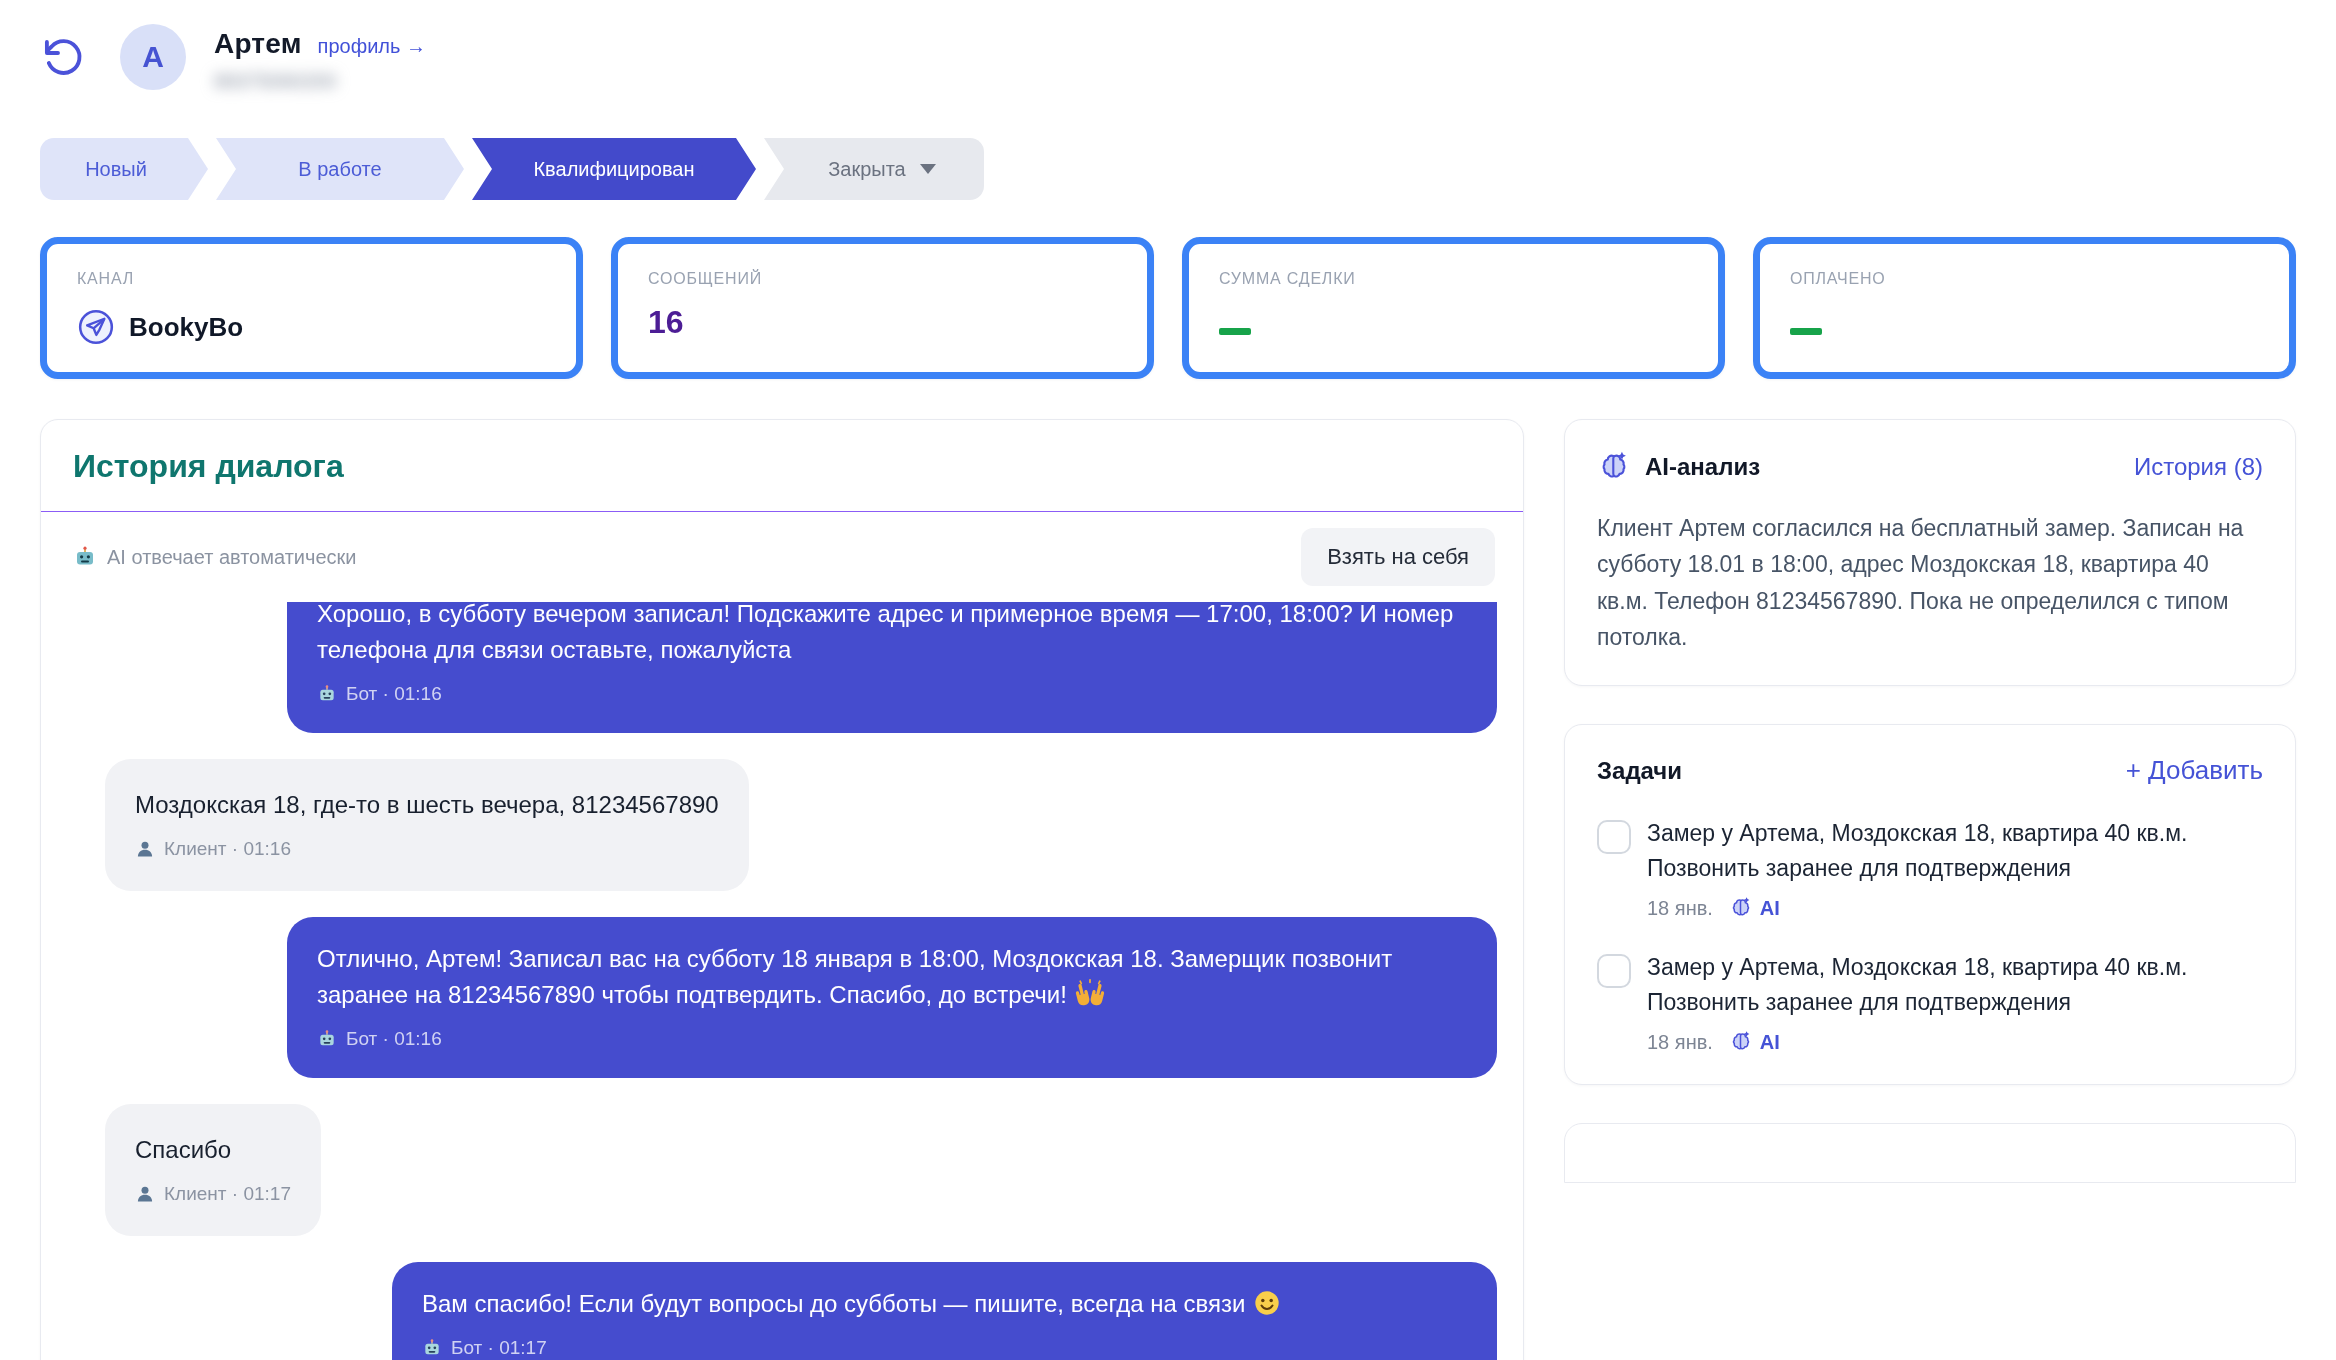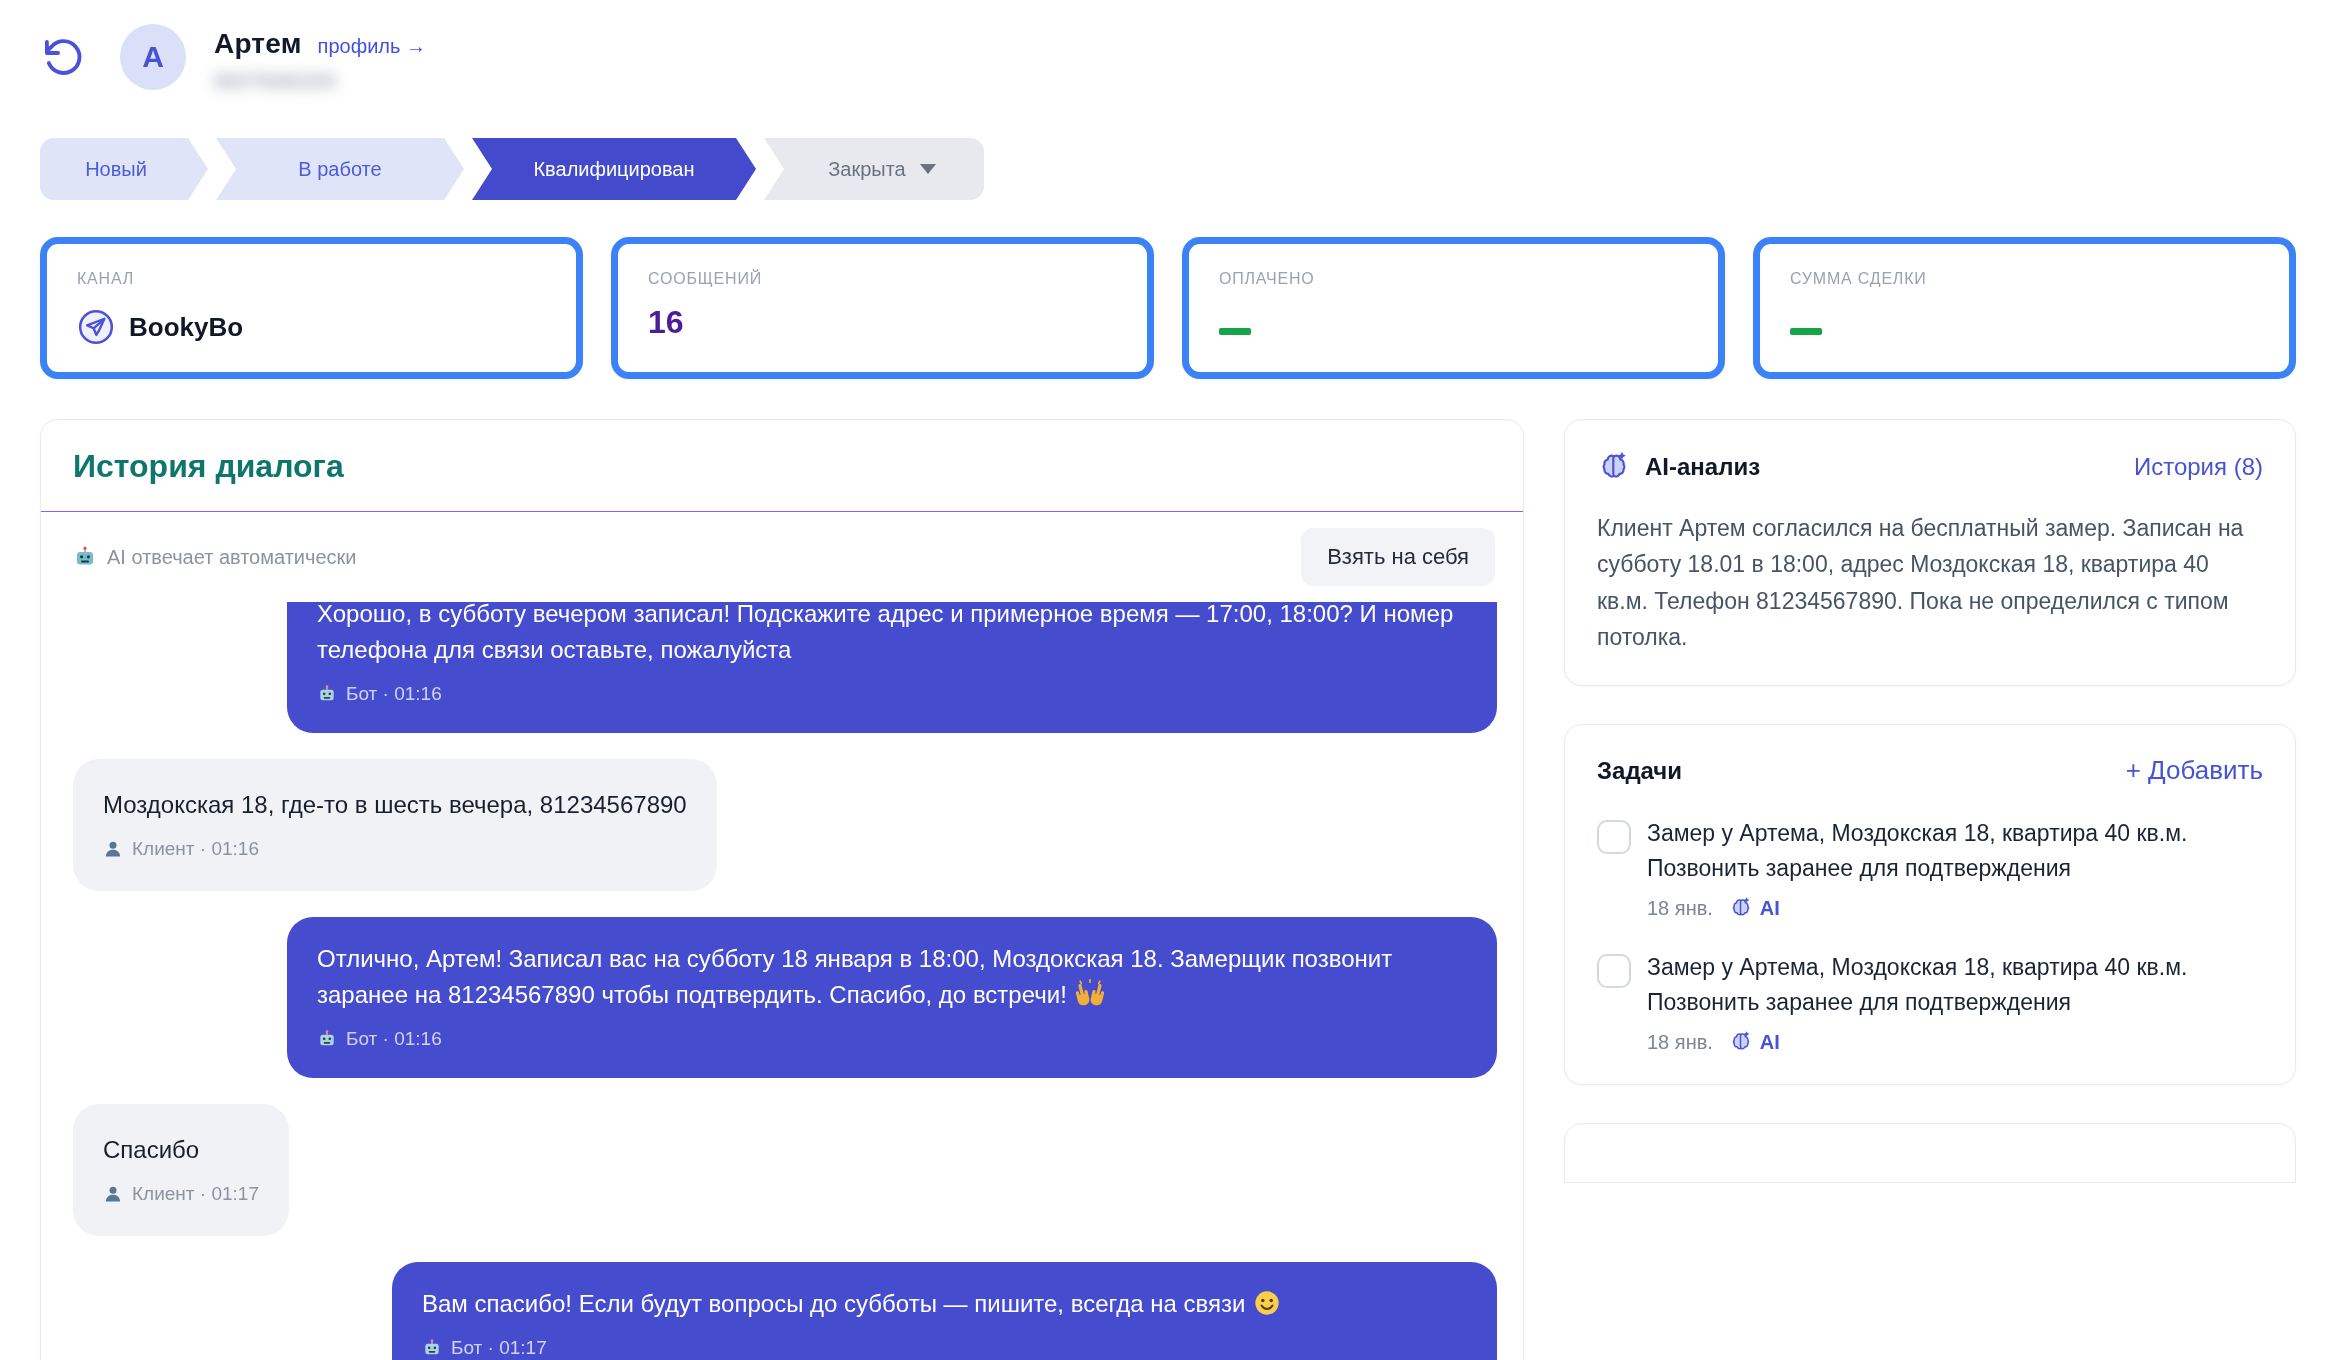--- a/index.html
+++ b/index.html
@@ -52,21 +52,21 @@
     border-bottom:1px solid #8b5cf6; }
   .ai-row { display:flex; justify-content:space-between; align-items:center; padding:16px 28px 16px 32px; }
   .ai-status { display:flex; align-items:center; gap:10px; font-size:20px; color:#8b93a1; }
   .take-btn { background:#f2f3f6; border:none; border-radius:12px; padding:16px 26px;
     font-size:22px; color:#242b38; font-weight:500; cursor:pointer; font-family:inherit; }
   .chat-list { display:flex; flex-direction:column; padding:8px 26px 0 32px; overflow:hidden; height:800px; }
   .msg { border-radius:26px; padding:24px 30px; font-size:24px; line-height:1.5; }
   .msg + .msg { margin-top:26px; }
   .msg.bot { background:#454cce; color:#fff; align-self:flex-end; width:1210px; }
   .msg.bot.narrow { width:1105px; }
-  .msg.client { background:#f1f2f5; color:#18202e; align-self:flex-start; padding:28px 30px; }
+  .msg.client { background:#f1f2f5; color:#18202e; align-self:flex-start; padding:28px 30px;margin-left:32px; }
   .msg.clip-top { margin-top:-38px; }
   .msg-footer { margin-top:12px; font-size:19px; display:flex; align-items:center; gap:9px; }
   .bot .msg-footer { color:rgba(255,255,255,.75); }
   .client .msg-footer { color:#8b93a2; }
   .inline-emoji { display:inline-block; vertical-align:-5px; margin-left:8px; }
 
   
   .side { width:732px; flex:none; display:flex; flex-direction:column; gap:38px; }
   .side-card { border:1px solid #e8eaf0; border-radius:18px; background:#fff;
     box-shadow:0 1px 3px rgba(16,24,40,.04); padding:30px 32px; }
@@ -143,25 +143,25 @@
           </svg>
         </span>
         <span class="stat-value">BookyBo</span>
       </div>
     </div>
     <div class="stat-card">
       <div class="stat-label">СООБЩЕНИЙ</div>
       <div class="stat-num">16</div>
     </div>
     <div class="stat-card">
+      <div class="stat-label">СУММА СДЕЛКИ</div>
+      <div class="green-dash"></div>
+    </div>
+    <div class="stat-card">
       <div class="stat-label">ОПЛАЧЕНО</div>
-      <div class="green-dash"></div>
-    </div>
-    <div class="stat-card">
-      <div class="stat-label">СУММА СДЕЛКИ</div>
       <div class="green-dash"></div>
     </div>
   </div>
 
   <div class="main">
 
     <div class="chat-panel">
       <div class="chat-title">История диалога</div>
 
       <div class="ai-row">

